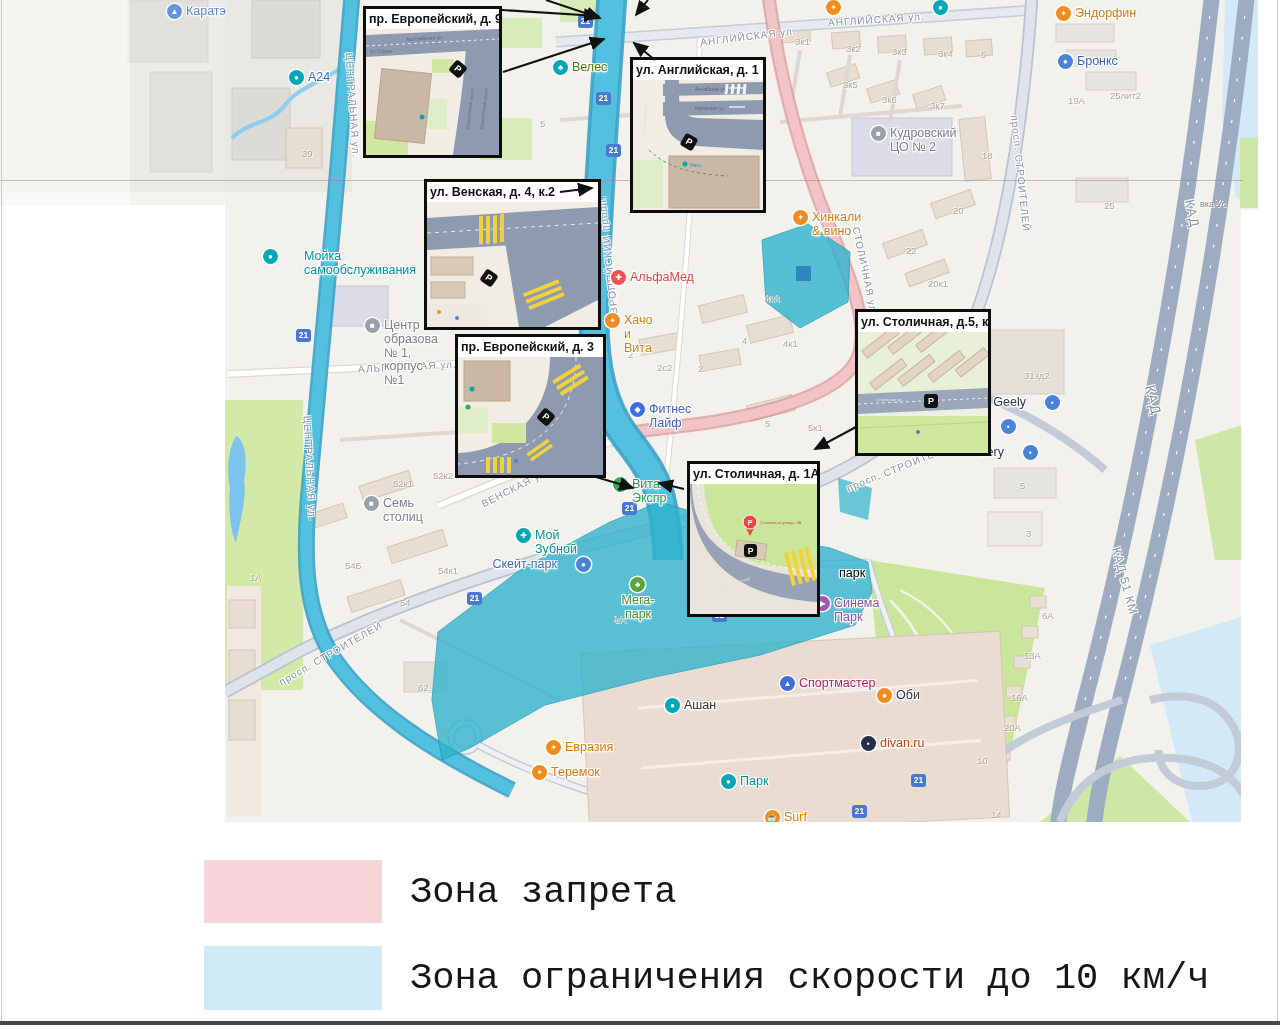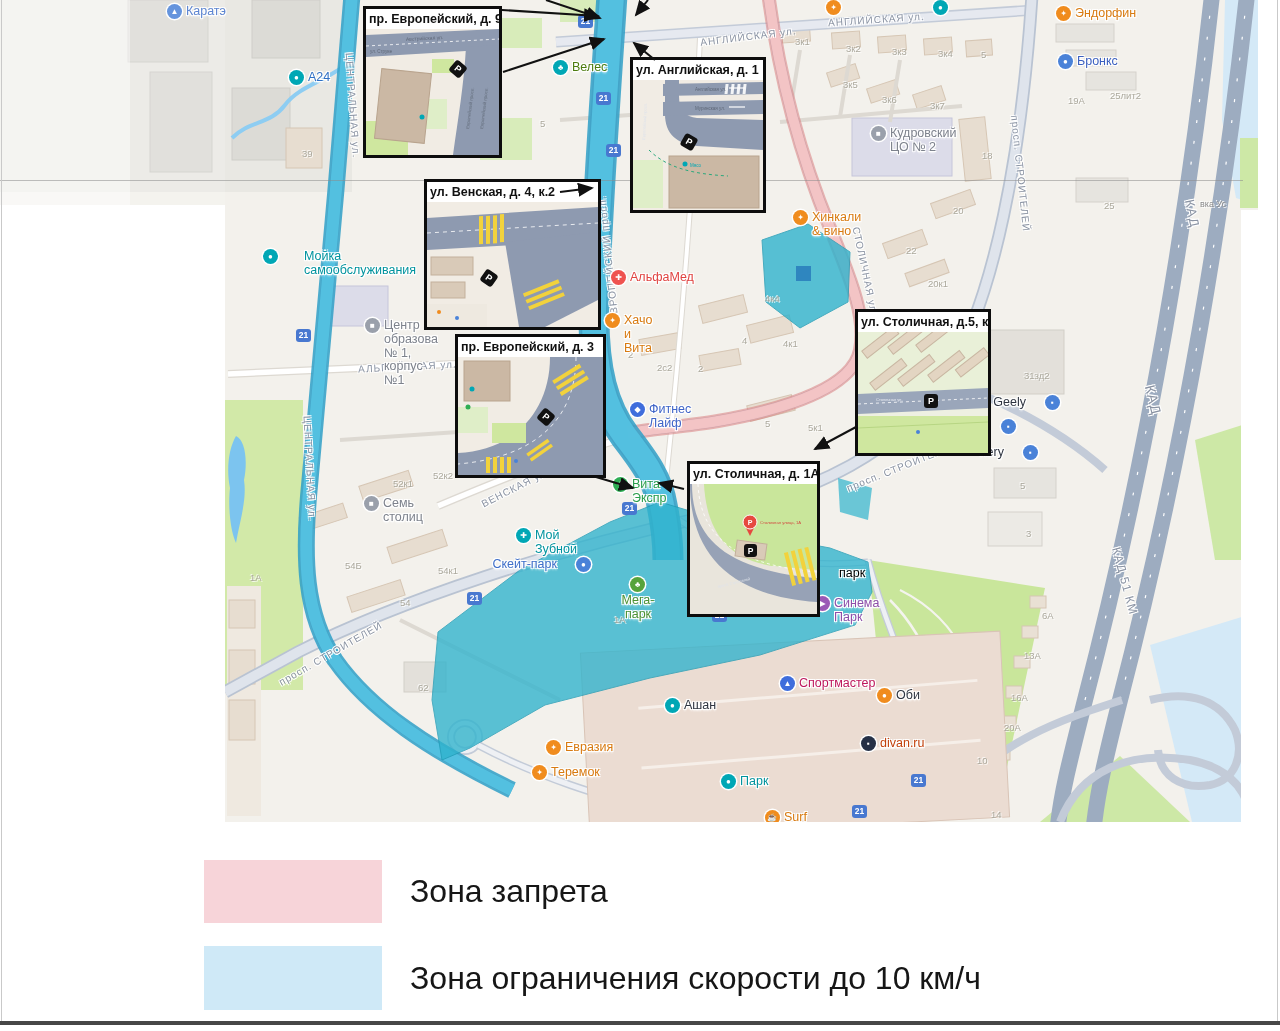--- a/index.html
+++ b/index.html
@@ -23,21 +23,21 @@
   .inset{position:absolute;background:#f1ece4;border:3px solid #0d0d0d;box-sizing:border-box;}
   .inset .ititle{background:#fff;color:#111;font-weight:bold;font-size:12.5px;line-height:20px;
                  padding:0 3px;white-space:nowrap;overflow:hidden;}
   .mask{position:absolute;background:#fff;}
   .seam{position:absolute;background:rgba(140,140,140,.55);}
   .attr{position:absolute;color:#6e6e6e;font-size:10px;white-space:nowrap;
         text-shadow:-1px -1px 0 #fff,1px 1px 0 #fff;}
   .edge{position:absolute;background:#c9c9c9;}
   #legend .sw{position:absolute;width:178px;}
   #legend .lg-label{position:absolute;left:410px;display:flex;align-items:center;
-        color:#161616;font-size:32px;}
+        color:#161616;font-size:37px;font-family:Liberation Mono, monospace;}
   #bottombar{position:absolute;left:0;top:1021px;width:1280px;height:4px;background:#474747;}
   svg text{font-family:"Liberation Sans",sans-serif;}
 </style>
 </head>
 <body>
 
 <div id="page">
 
   <div id="map">
     <svg class="scene" width="1258" height="822" viewBox="0 0 1258 822">

